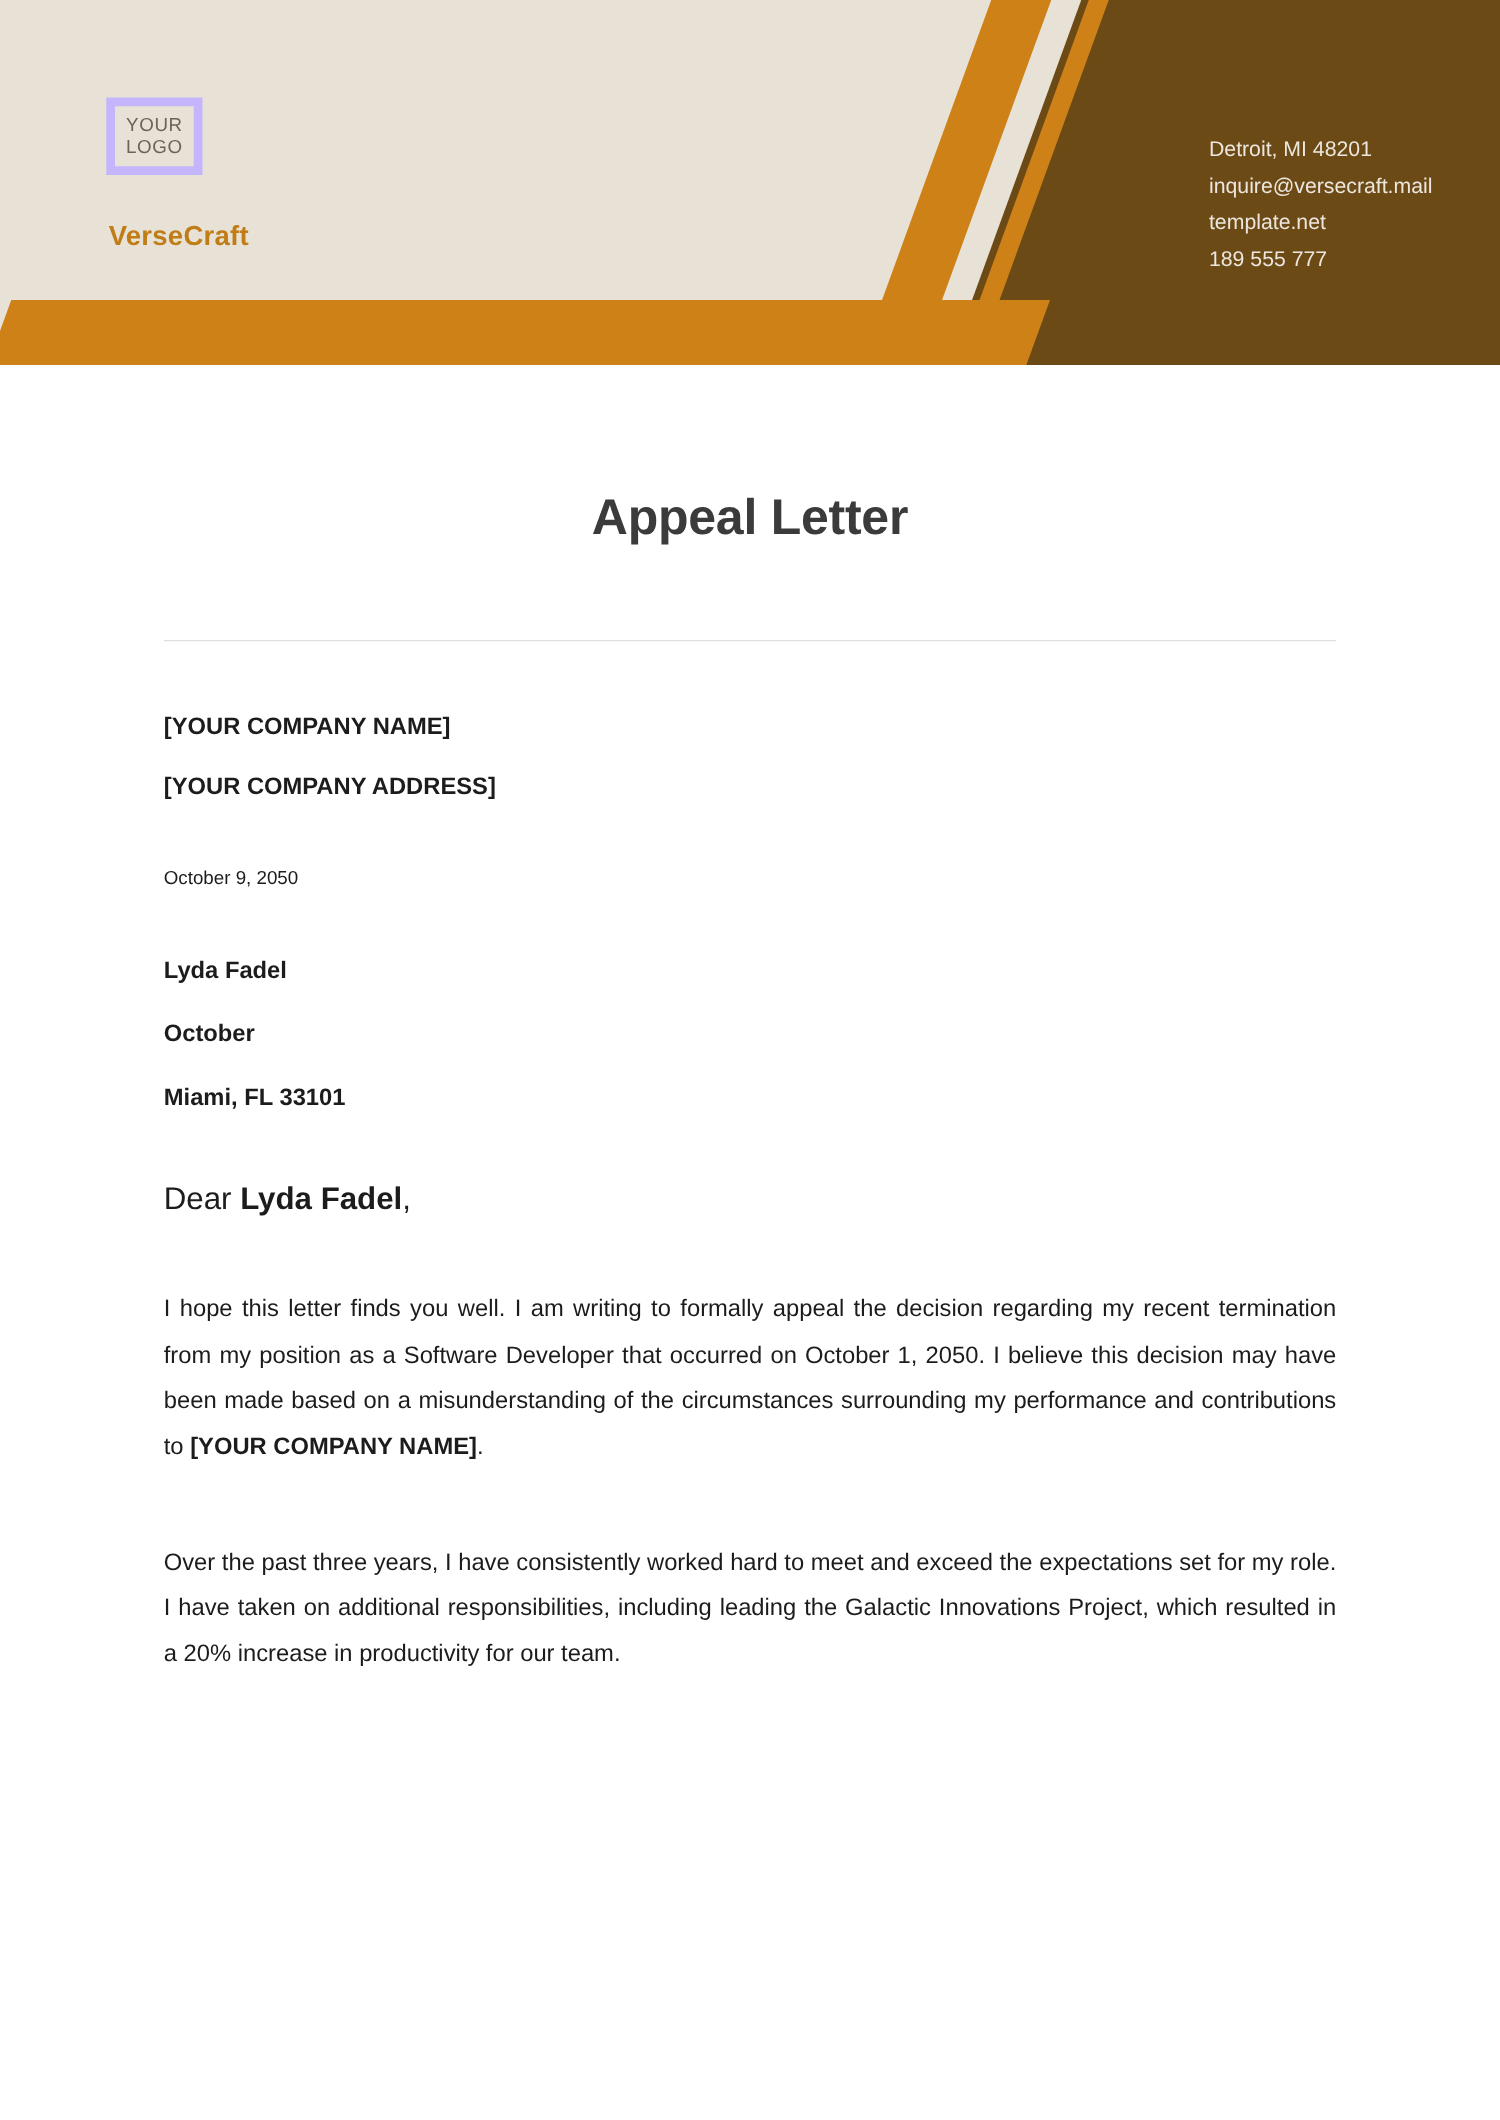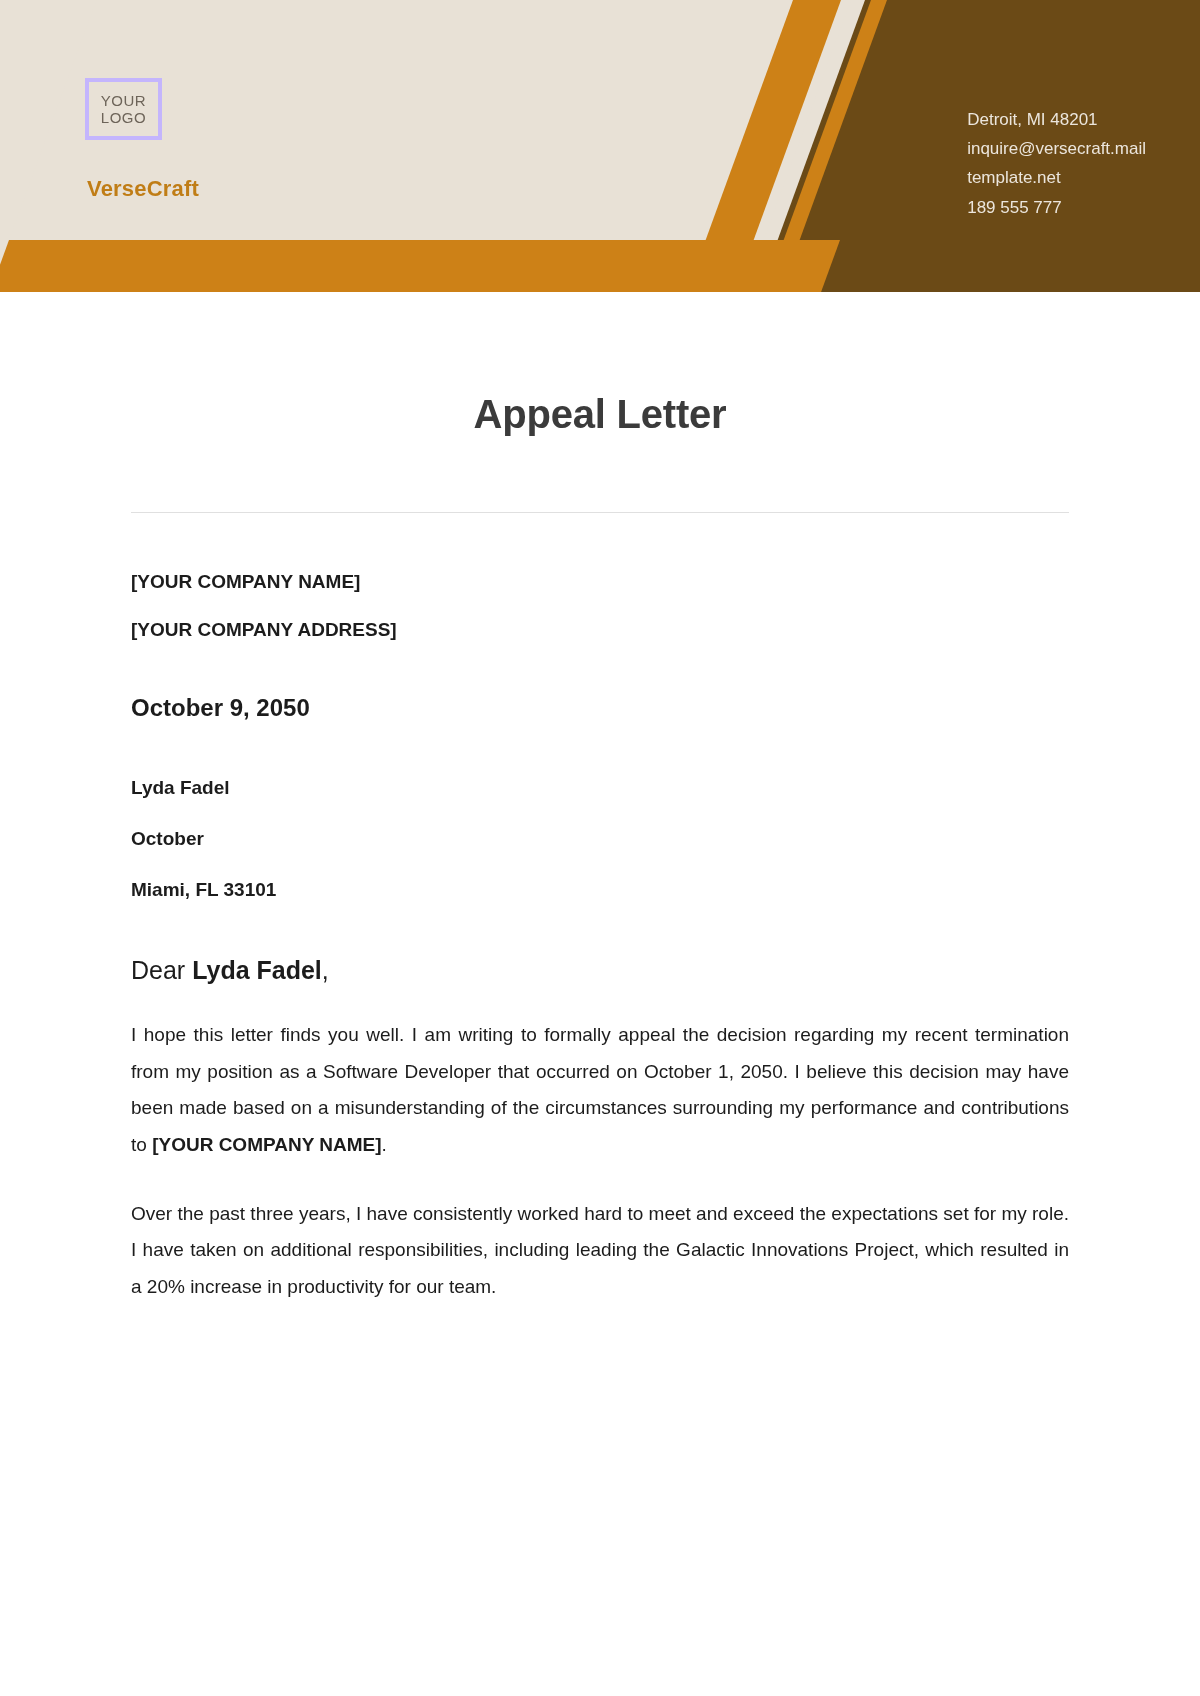--- a/index.html
+++ b/index.html
@@ -112,21 +112,21 @@
     transform: skewX(-20deg);
     transform-origin: top left;
   }
 
   .logo-box {
     position: absolute;
     left: 85px;
     top: 78px;
     width: 77px;
     height: 62px;
-    border: 4px solid #c4b5fd;
+    border: 7px solid #c4b5fd;
     display: flex;
     flex-direction: column;
     align-items: center;
     justify-content: center;
     line-height: 1.15;
   }
   .logo-box span {
     font-size: 15px;
     letter-spacing: 0.5px;
     color: #6d6459;
@@ -175,22 +175,22 @@
   .block-gap-1 { height: 59px; }
 
   .line-strong {
     font-size: 19px;
     font-weight: bold;
     color: #1c1c1c;
     line-height: 1.0;
     margin-bottom: 29px;
   }
   .line-date {
-    font-size: 24px;
-    font-weight: bold;
+    font-size: 15px;
+    font-weight: normal;
     color: #1c1c1c;
     margin-top: 55px;
     margin-bottom: 14px;
   }
   .recipient {
     margin-top: 55px;
   }
   .recipient div {
     font-size: 19px;
     font-weight: bold;
@@ -198,21 +198,21 @@
     margin-bottom: 29px;
   }
   .salutation {
     margin-top: 55px;
     font-size: 25px;
     color: #1c1c1c;
   }
   .salutation b { font-weight: bold; }
 
   .para {
-    margin-top: 32px;
+    margin-top: 56px;
     font-size: 19px;
     line-height: 1.93;
     color: #1c1c1c;
     text-align: justify;
   }
   .para b { font-weight: bold; }
 </style>
 </head>
 <body>
 

